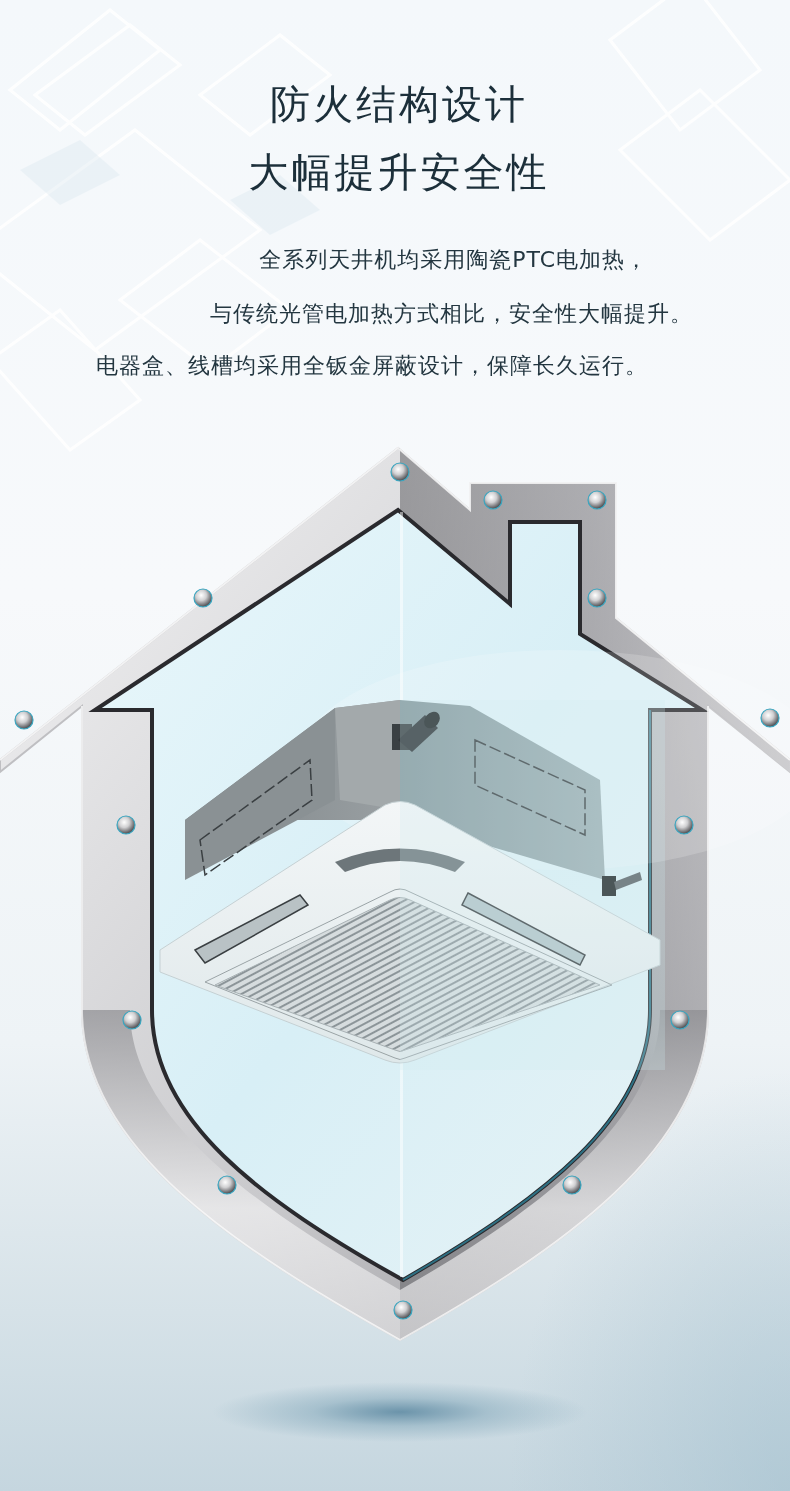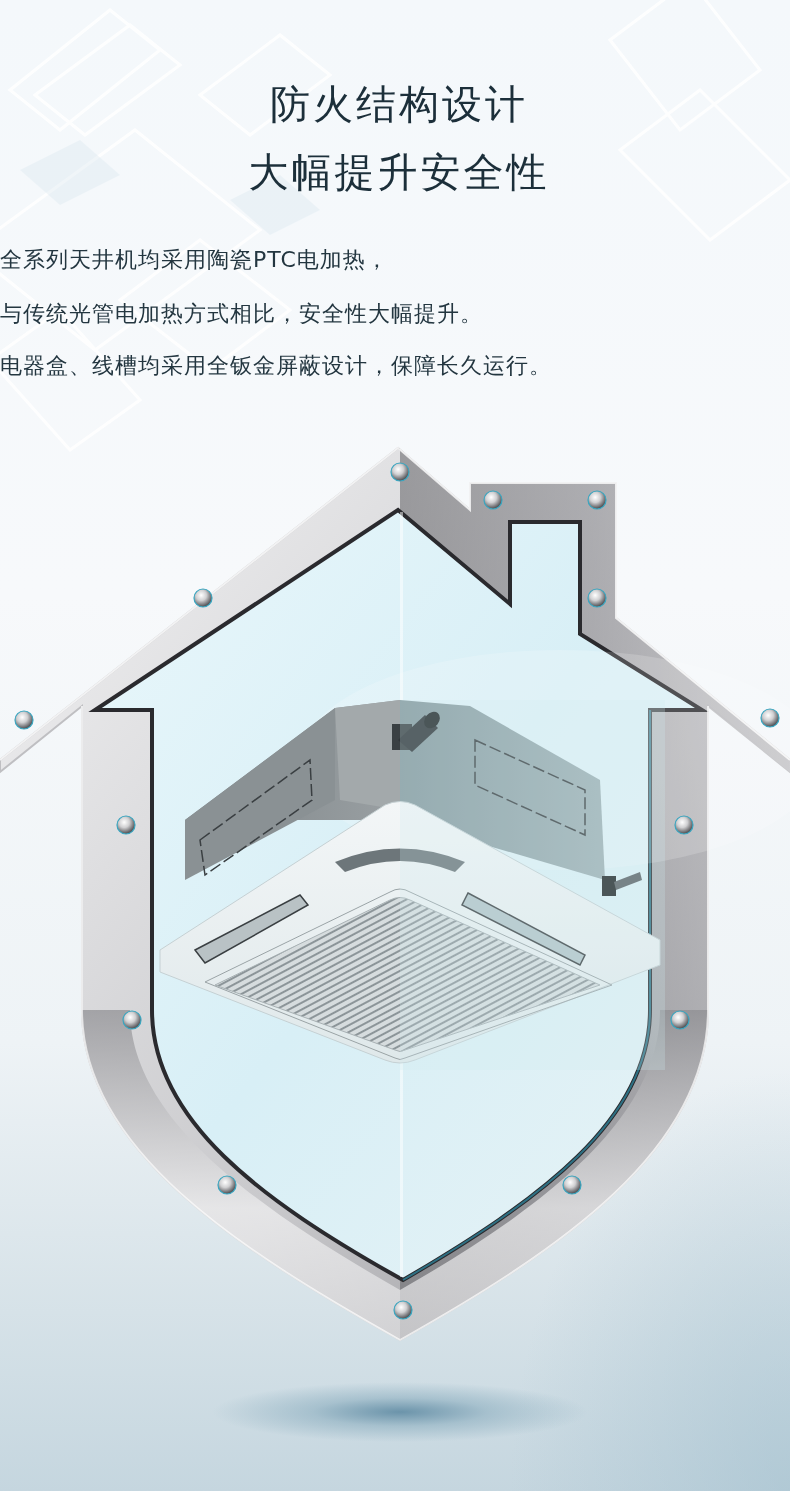--- a/index.html
+++ b/index.html
@@ -11,24 +11,24 @@
   .bg-pattern { position: absolute; left: 0; top: 0; width: 790px; height: 460px; }
   .bg-right { position: absolute; right: 0; top: 0; width: 790px; height: 1491px;
     background: radial-gradient(ellipse 400px 600px at 100% 100%, rgba(160,190,205,0.55), rgba(160,190,205,0) 70%); }
   .floor-shadow { position: absolute; left: 150px; top: 1372px; width: 500px; height: 80px;
     background: radial-gradient(ellipse 50% 50% at 50% 50%, rgba(90,135,160,0.85) 0%, rgba(120,160,180,0.45) 35%, rgba(160,190,205,0) 75%); }
 
   .headline { position: absolute; left: 4px; width: 790px; text-align: center; color: #1c2f3a;
     font-size: 40px; letter-spacing: 3px; line-height: 48px; }
   .headline.l1 { top: 80px; }
   .headline.l2 { top: 148px; }
-  .desc { position: absolute; left: 0; width: 648px; text-align: left; color: #233640;
+  .desc { position: absolute; left: 0; width: 648px; text-align: right; color: #233640;
     font-size: 22px; letter-spacing: 1px; line-height: 28px; }
   .desc.d1 { top: 246px; }
-  .desc.d2 { top: 300px; }
+  .desc.d2 { top: 300px; margin-left: 45px; }
   .desc.d3 { top: 352px; font-family: Liberation Serif, serif; }
 
   .shield { position: absolute; left: 0; top: 440px; width: 790px; height: 910px; }
   .ac { position: absolute; left: 155px; top: 700px; width: 510px; height: 370px; }
 </style>
 </head>
 <body>
 
 <div class="bg-right"></div>
 

